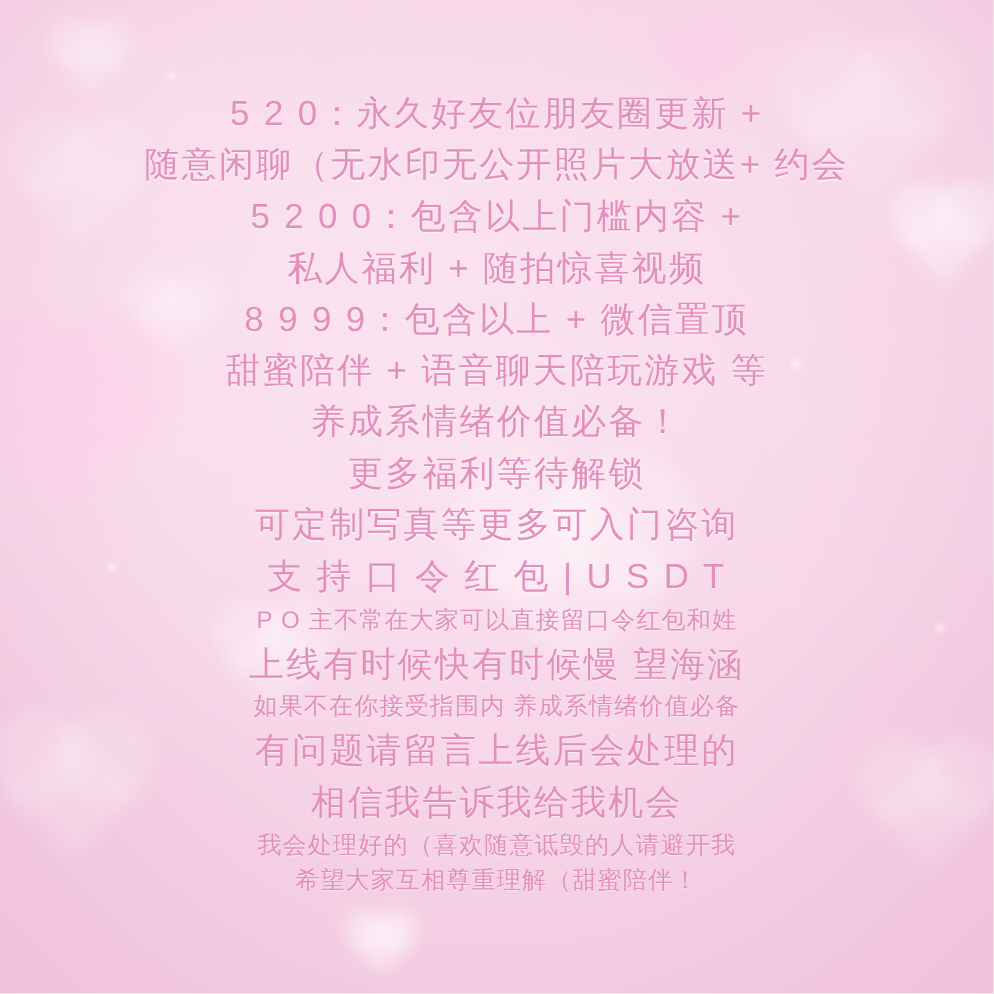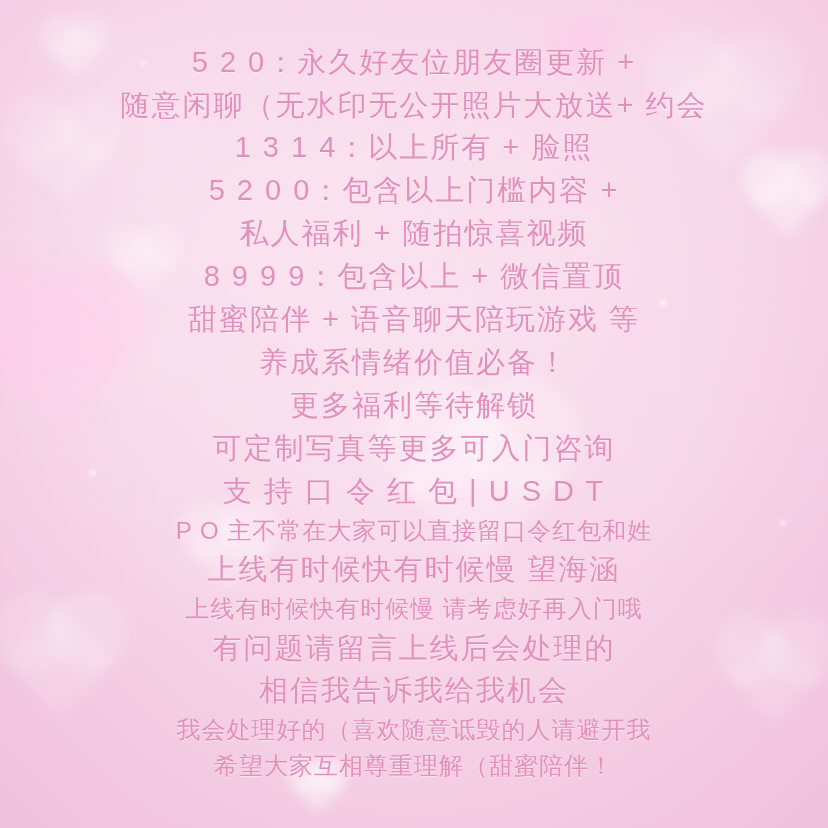--- a/index.html
+++ b/index.html
@@ -80,21 +80,21 @@
   }
   .line {
     color: #e28fbd;
     font-size: 29px;
     line-height: 1.48;
     letter-spacing: 2px;
     text-align: center;
     white-space: nowrap;
     text-shadow: 0 1px 1px rgba(255,255,255,0.55);
   }
-  .line.small { font-size: 24px; letter-spacing: 1px; }
+  .line.small { font-size: 20px; letter-spacing: 1px; }
 </style>
 </head>
 <body>
 
 <div id="poster">
   <div class="bg-wash"></div>
 
   <div class="heart faint" style="left:30px;  top:120px; width:70px;  height:70px;"></div>
   <div class="heart strong" style="left:55px;  top:30px;  width:40px;  height:40px;"></div>
   <div class="heart pinkish" style="left:0px;   top:300px; width:110px; height:110px;"></div>
@@ -111,30 +111,29 @@
   <div class="sparkle" style="left:140px; top:60px;"></div>
   <div class="sparkle" style="left:660px; top:300px;"></div>
   <div class="sparkle" style="left:90px;  top:470px;"></div>
   <div class="sparkle" style="left:780px; top:520px;"></div>
 
   <div class="vignette"></div>
 
   <div id="text-block">
     <div class="line">5 2 0：永久好友位朋友圈更新 +</div>
     <div class="line">随意闲聊（无水印无公开照片大放送+ 约会</div>
-    <div class="line">1 3 1 4：以上所有 + 脸照</div>
     <div class="line">5 2 0 0：包含以上门槛内容 +</div>
     <div class="line">私人福利 + 随拍惊喜视频</div>
     <div class="line">8 9 9 9：包含以上 + 微信置顶</div>
     <div class="line">甜蜜陪伴 + 语音聊天陪玩游戏 等</div>
     <div class="line">养成系情绪价值必备！</div>
     <div class="line">更多福利等待解锁</div>
     <div class="line">可定制写真等更多可入门咨询</div>
     <div class="line">支 持 口 令 红 包 | U S D T</div>
     <div class="line small">P O 主不常在大家可以直接留口令红包和姓</div>
     <div class="line">上线有时候快有时候慢 望海涵</div>
-    <div class="line small">上线有时候快有时候慢 请考虑好再入门哦</div>
+    <div class="line small">如果不在你接受指围内 养成系情绪价值必备</div>
     <div class="line">有问题请留言上线后会处理的</div>
     <div class="line">相信我告诉我给我机会</div>
     <div class="line small">我会处理好的（喜欢随意诋毁的人请避开我</div>
     <div class="line small">希望大家互相尊重理解（甜蜜陪伴！</div>
   </div>
 </div>
 
 </body></html>

